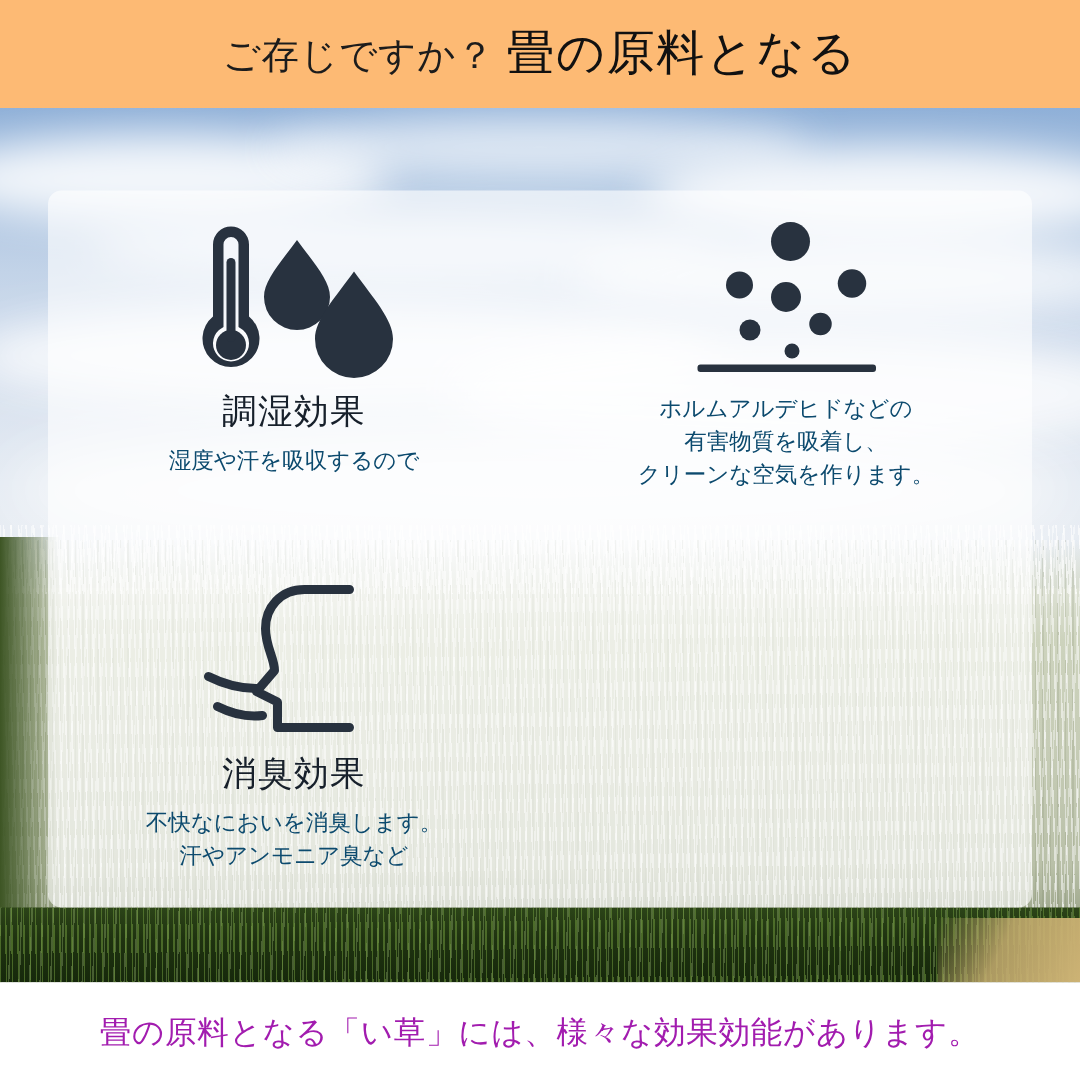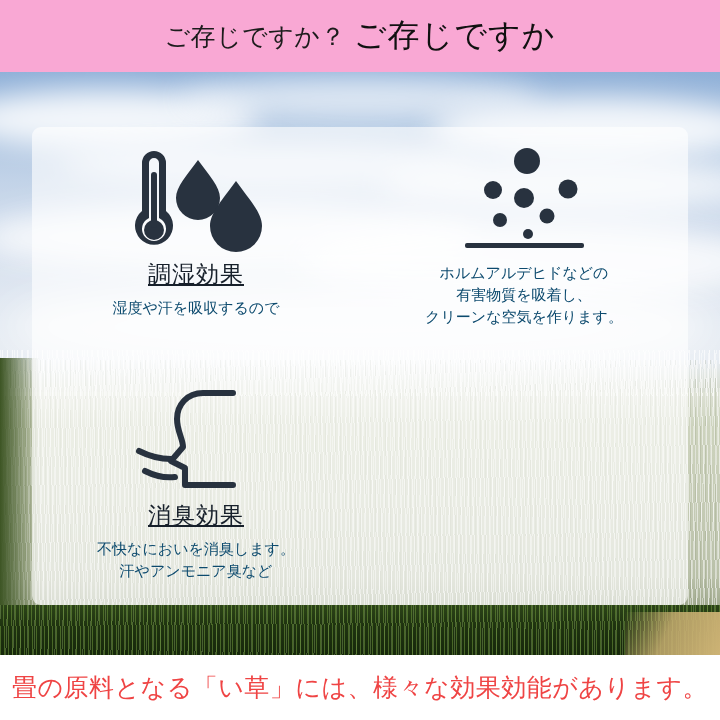--- a/index.html
+++ b/index.html
@@ -23,21 +23,21 @@
 
   
   .header {
     position: absolute;
     left: 0; top: 0;
     width: 720px;
     height: 72px;
     display: flex;
     align-items: center;
     justify-content: center;
-    background: #f9a8d4;
+    background: #fdba74;
     white-space: nowrap;
   }
   .header-small {
     font-family: "Liberation Serif", "DejaVu Serif", serif;
     font-size: 25px;
     color: #1c1c1c;
     letter-spacing: 0.5px;
   }
   .header-large {
     font-family: "Liberation Serif", "DejaVu Serif", serif;
@@ -184,21 +184,20 @@
     align-items: center;
     justify-content: center;
   }
   .feature-title {
     font-size: 23px;
     color: #17202b;
     letter-spacing: 1px;
     margin-top: 4px;
     font-weight: 500;
     white-space: nowrap;
-    text-decoration: underline;
   }
   .feature-desc {
     margin-top: 7px;
     font-size: 15px;
     line-height: 1.45;
     color: #0c4a6e;
     text-align: center;
     white-space: nowrap;
   }
 
@@ -214,34 +213,34 @@
     left: 0; top: 655px;
     width: 720px;
     height: 65px;
     display: flex;
     align-items: center;
     justify-content: center;
     background: #ffffff;
   }
   .footer-text {
     font-family: "Liberation Serif", "DejaVu Serif", serif;
-    font-size: 25px;
-    color: #ef4444;
+    font-size: 21px;
+    color: #a21caf;
     letter-spacing: 0.5px;
     white-space: nowrap;
   }
 </style>
 </head>
 <body>
 
 <div id="page">
 
   <div class="header">
     <span class="header-small">ご存じですか？</span>
-    <span class="header-large">ご存じですか</span>
+    <span class="header-large">畳の原料となる</span>
   </div>
 
   <div class="photo">
     <div class="sky">
       <div class="cloud c1"></div>
       <div class="cloud c2"></div>
       <div class="cloud c3"></div>
       <div class="cloud c4"></div>
       <div class="cloud c5"></div>
       <div class="cloud c6"></div>

